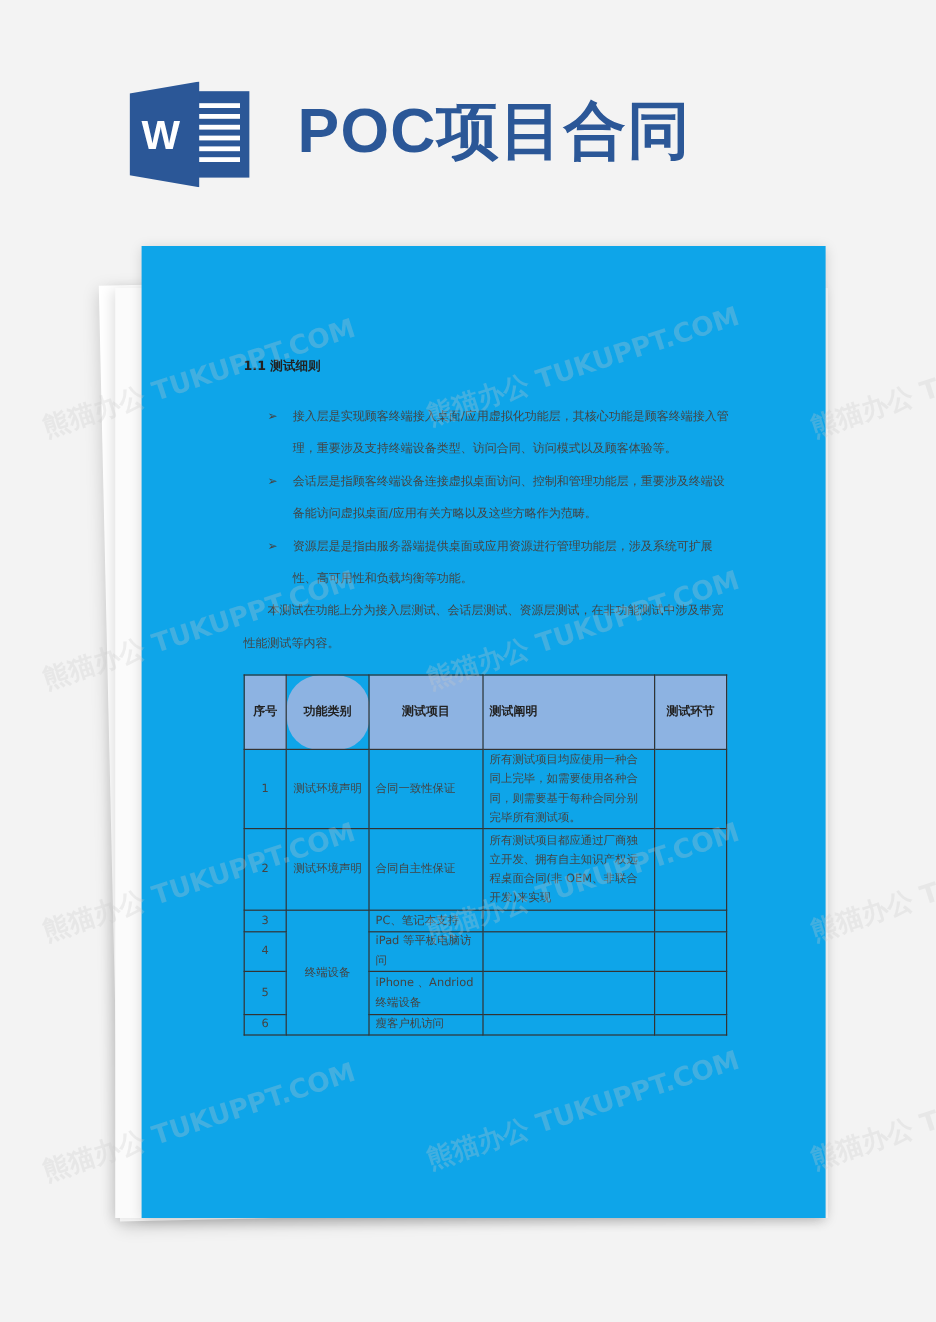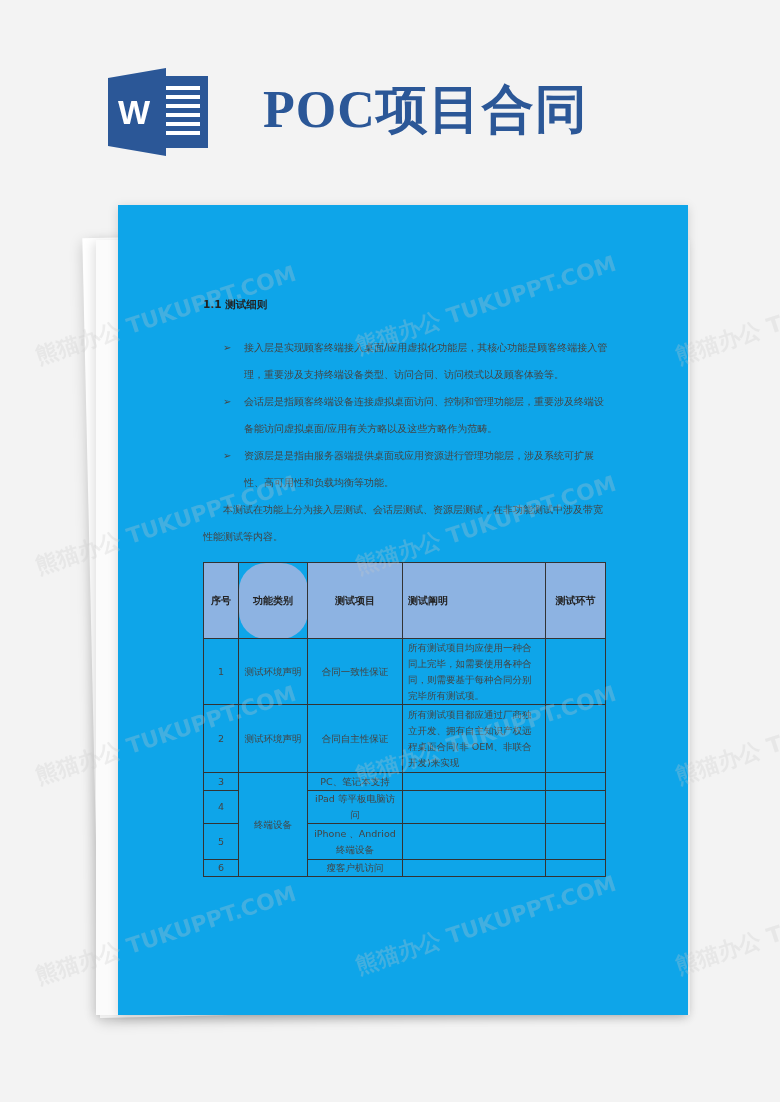--- a/index.html
+++ b/index.html
@@ -6,22 +6,22 @@
   html, body { width: 780px; height: 1102px; overflow: hidden; }
   body {
     background: #f3f3f3;
     font-family: "DejaVu Sans", "Liberation Sans", sans-serif;
     position: relative;
     color: #333;
   }
   .header { position: absolute; left: 0; top: 0; width: 780px; height: 190px; }
   .word-icon { position: absolute; left: 108px; top: 68px; width: 100px; height: 88px; }
   .title {
-    position: absolute; left: 263px; top: 78px;
-    font-family: Liberation Serif, serif;
+    position: absolute; left: 248px; top: 78px;
+    font-family: Liberation Sans, sans-serif;
     font-weight: bold; font-size: 52px; color: #2b5797; letter-spacing: 1px;
     line-height: 64px; white-space: nowrap;
   }
   .page-back2 {
     position: absolute; left: 100px; top: 238px; width: 580px; height: 780px;
     background: #fff; transform: rotate(-1.3deg); transform-origin: 0 100%;
     box-shadow: 0 4px 14px rgba(0,0,0,0.18);
   }
   .page-back1 {
     position: absolute; left: 96px; top: 240px; width: 594px; height: 775px;
@@ -35,24 +35,24 @@
   .h11 { font-weight: bold; font-size: 10.5px; color: #222; margin-bottom: 22px; }
   .p { line-height: 27px; }
   .bullet { position: relative; padding-left: 41px; line-height: 27px; }
   .bullet .arrow { position: absolute; left: 20px; top: 0; font-size: 10px; }
   .indent { text-indent: 2em; }
   table {
     position: absolute; left: 85px; top: 357px;
     border-collapse: collapse; font-size: 9.5px; color: #444;
   }
   td, th { border: 1px solid #333; vertical-align: middle; padding: 0 5px; line-height: 16px; }
-  th { background: #8db3e2; height: 76px; font-weight: bold; color: #222; font-size: 10px; }
+  th { background: #8db3e2; height: 62px; font-weight: bold; color: #222; font-size: 10px; }
   .c0 { width: 35px; text-align: center; }
   .c1 { width: 69px; text-align: center; border-radius: 27px; }
-  .c2 { width: 95px; text-align: center; }
+  .c2 { width: 95px; text-align: left; }
   .c3 { width: 143px; text-align: left; }
   .c4 { width: 60px; text-align: center; }
   th.c2 { text-align: center; }
   .watermark {
     position: absolute; font-size: 22px; font-weight: bold; color: rgba(200,200,200,0.28);
     transform: rotate(-18deg); white-space: nowrap; pointer-events: none;
   }
 </style>
 </head>
 <body>

